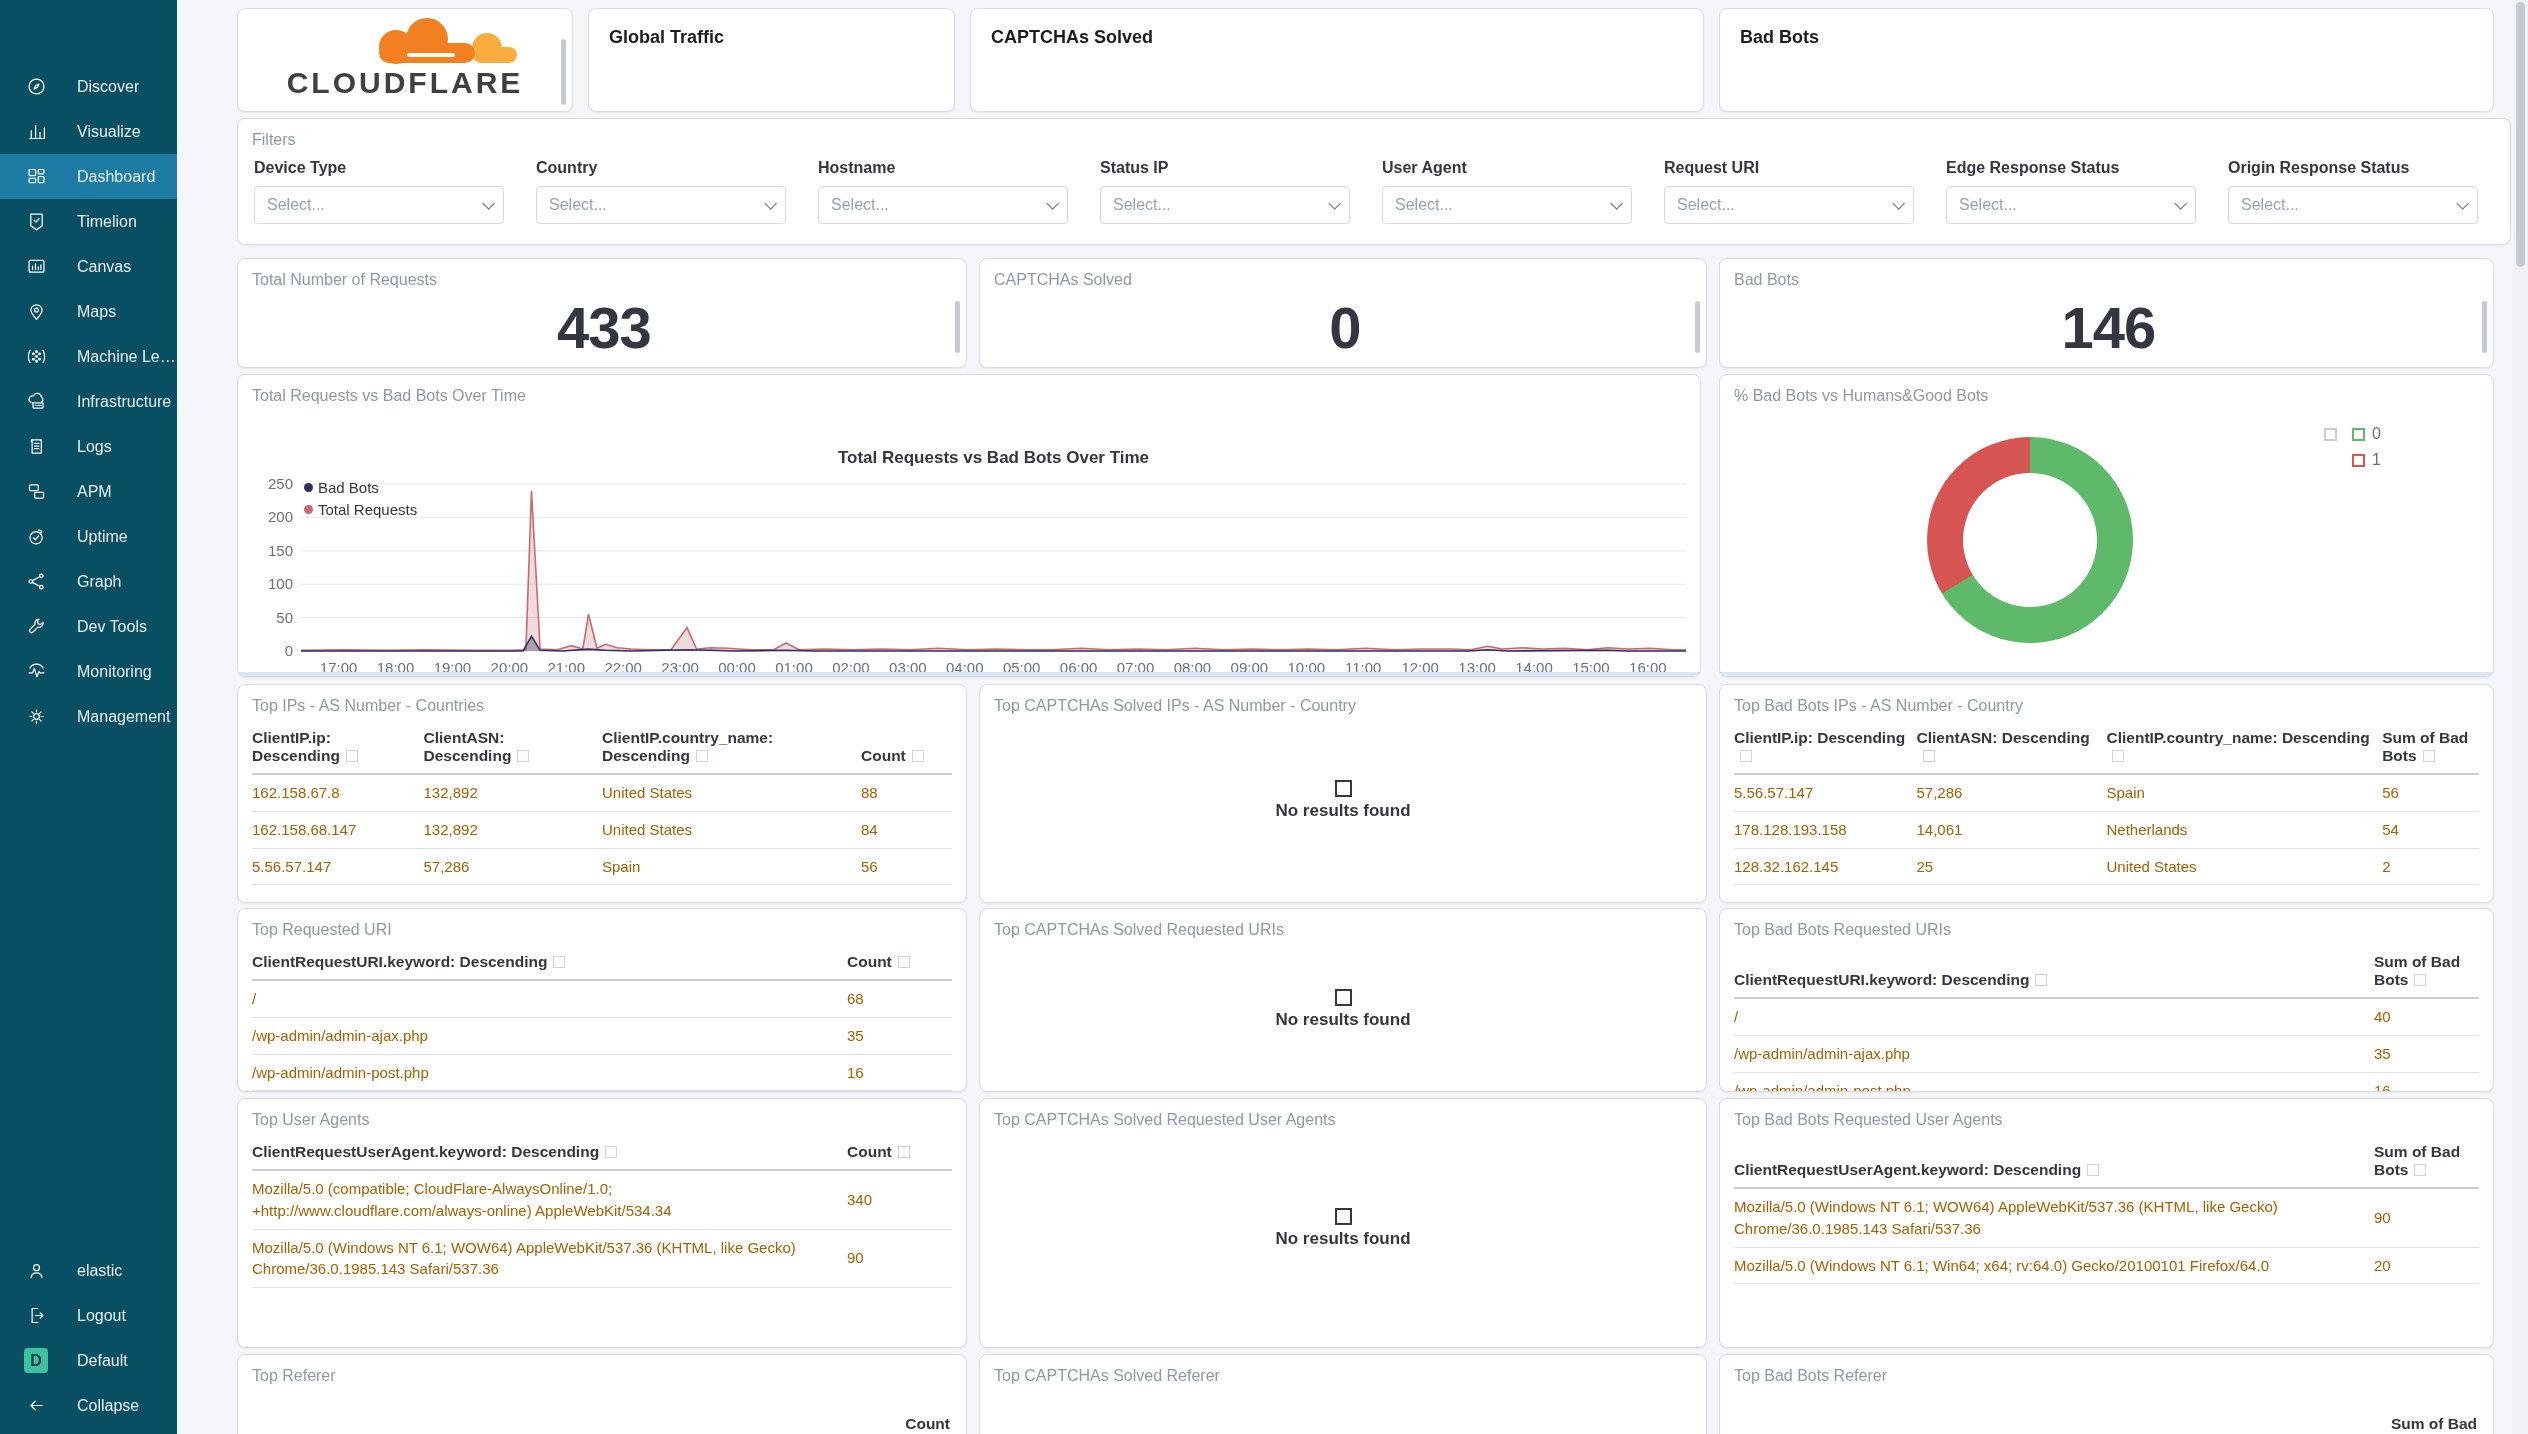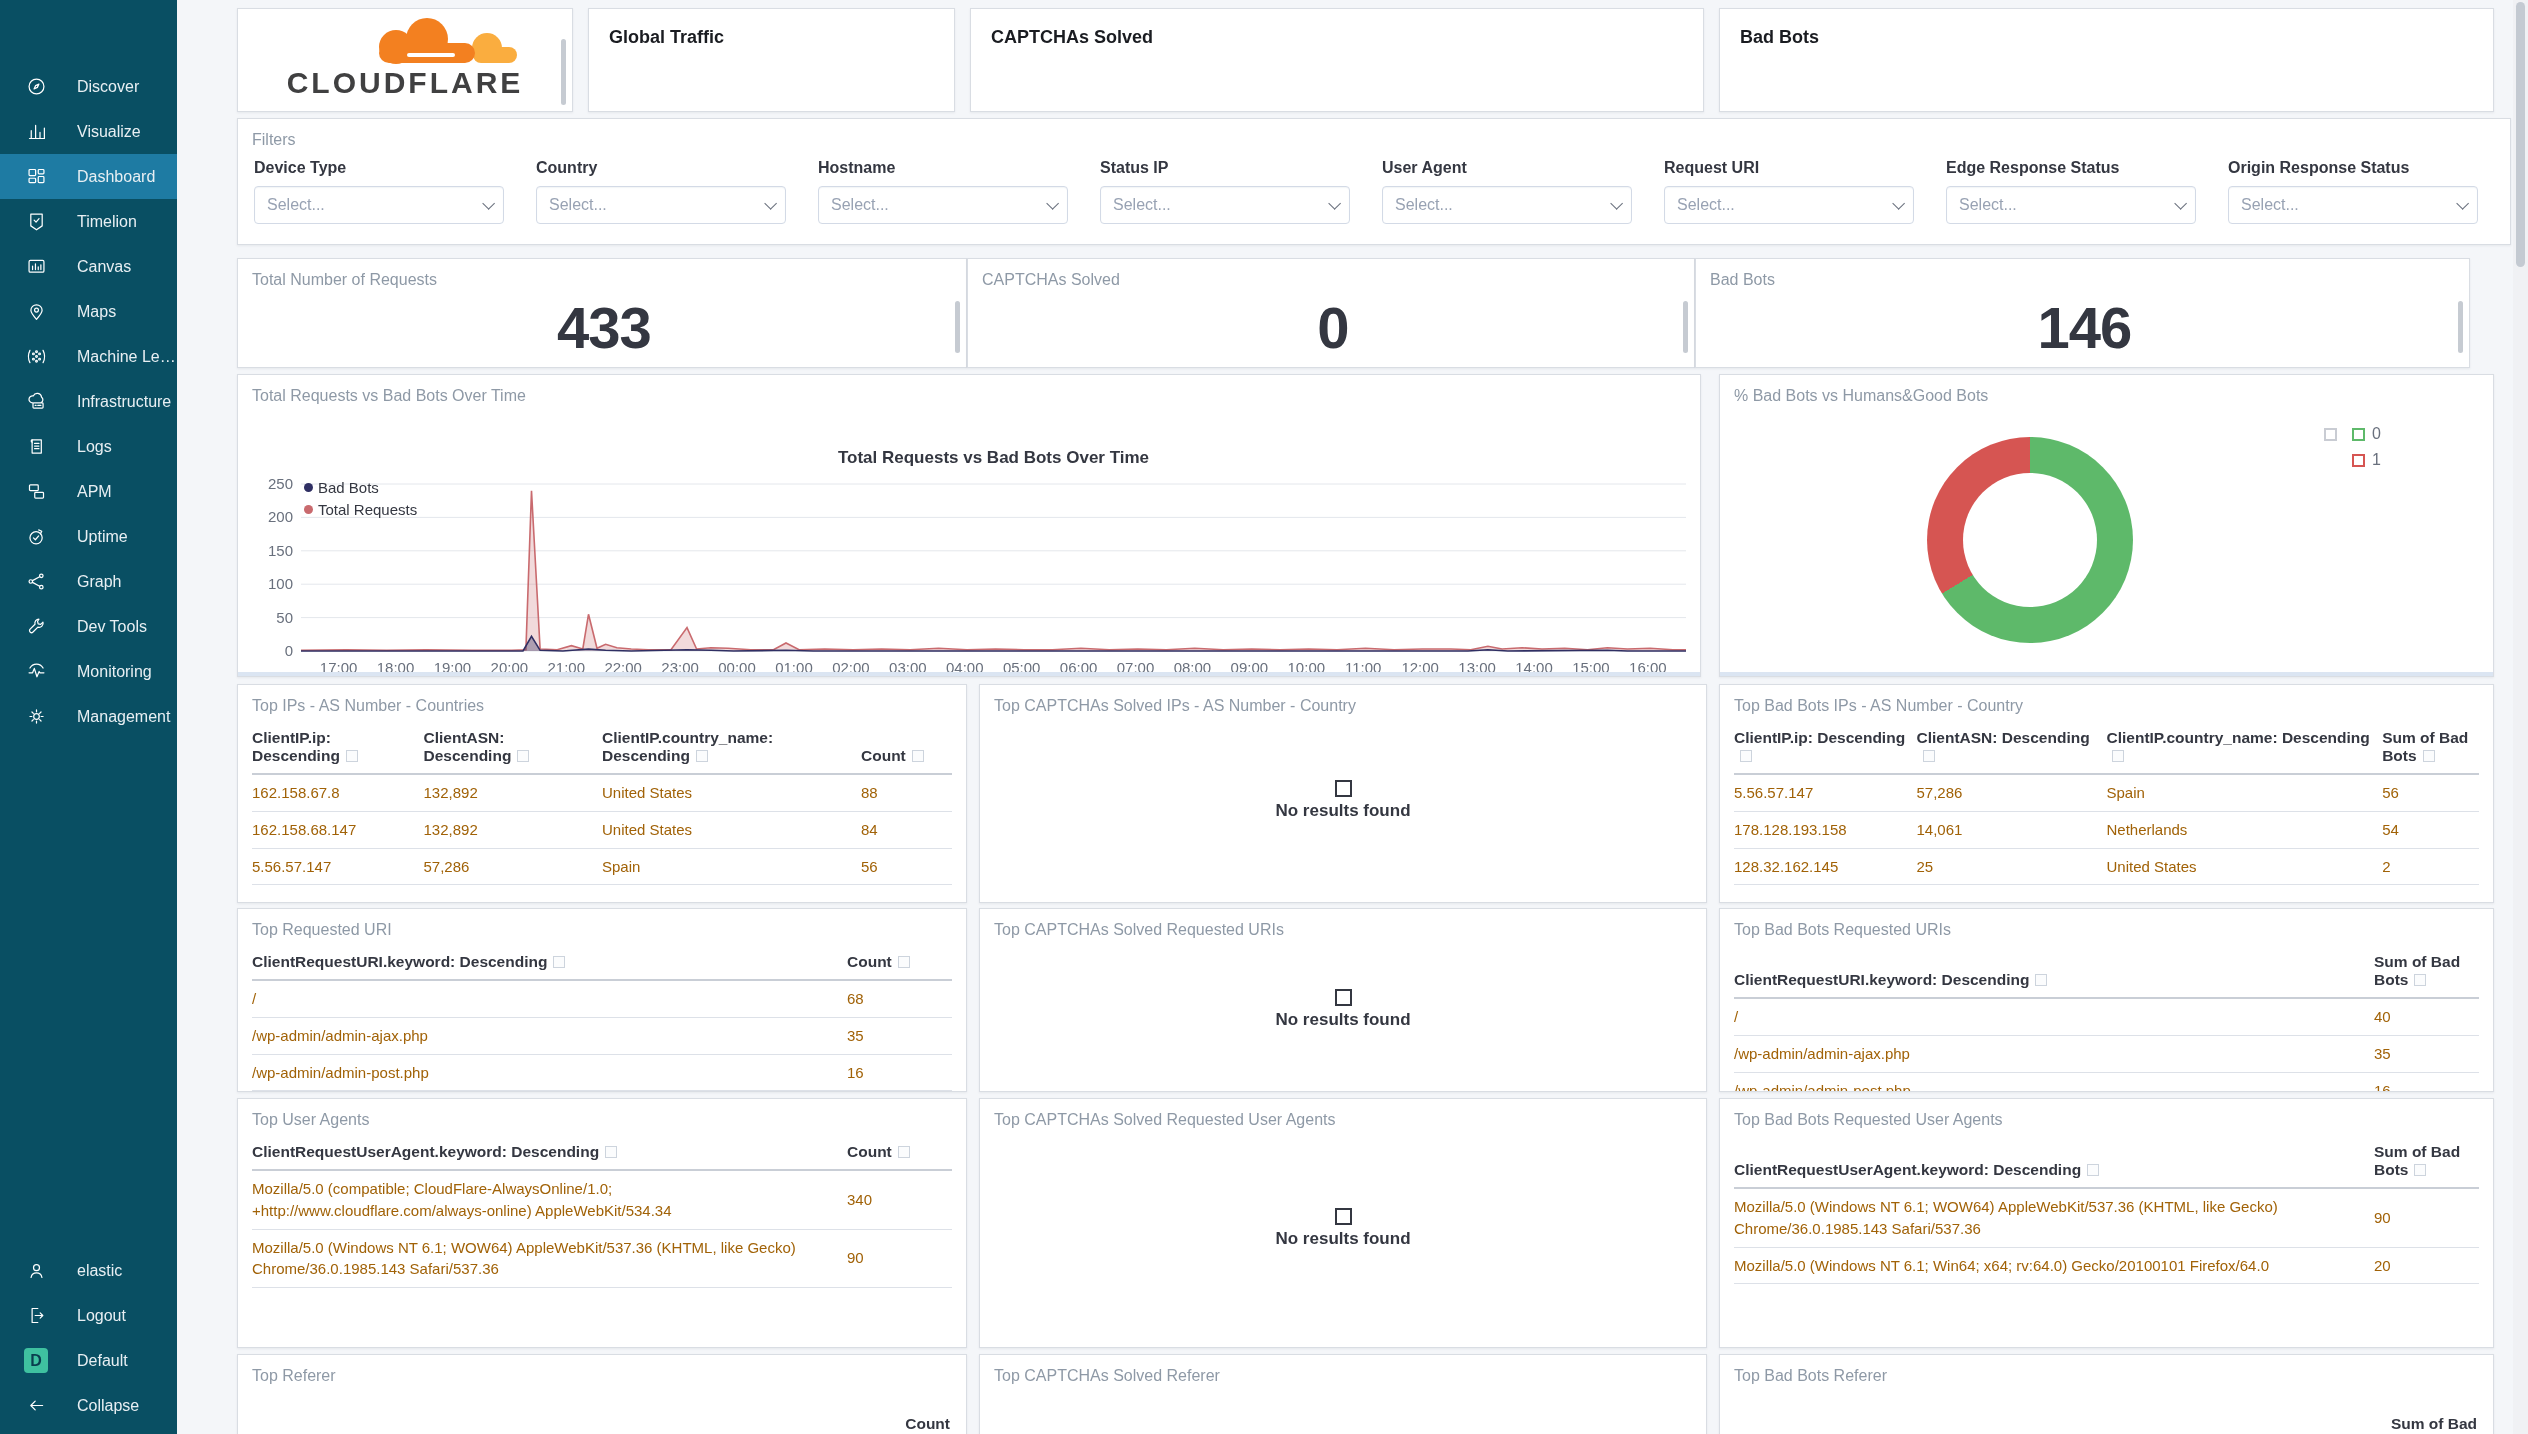--- a/index.html
+++ b/index.html
@@ -16,42 +16,42 @@
   .nav-item .ic svg { width:21px; height:21px; stroke:#fff; fill:none;
     stroke-width:1.4; stroke-linecap:round; stroke-linejoin:round; }
   .nav-spacer { flex:1; }
   .nav-footer { margin-bottom:6px; }
   .space-badge { width:25px; height:25px; border-radius:4px; background:#3fc1a0;
     color:#0a3d4e; font-weight:bold; font-size:16px; display:flex;
     align-items:center; justify-content:center; margin-left:-2px; }
   
   .main { position:absolute; left:177px; top:0; right:0; bottom:0; }
   .row { position:absolute; left:60px; width:2257px; display:grid; }
-  .panel { background:#fff; border:1px solid #d9dde3; border-radius:0;
+  .panel { background:#fff; border:1px solid #d9dde3; border-radius:8px;
     box-shadow:0 1px 2px rgba(63,78,95,.08); position:relative; overflow:hidden; }
   .ptitle { color:#8e99a6; font-size:16px; padding:12px 14px 0 14px; white-space:nowrap;
     overflow:hidden; text-overflow:ellipsis; }
   .vthumb { position:absolute; width:5px; border-radius:3px; background:#c6cbd2; right:6px; }
   
   .row-header { top:8px; height:104px; grid-template-columns:336px 367px 734px 775px; column-gap:15px; }
   .hpanel-title { font-size:18px; font-weight:bold; color:#1a1c21; padding:18px 0 0 20px; }
   .logo-wrap { display:flex; align-items:center; justify-content:center; height:100%; }
   
   .row-filters { top:118px; height:127px; grid-template-columns:1fr; width:2274px; }
   .filter-grid { display:grid; grid-template-columns:repeat(8,250px); column-gap:32px;
     padding:10px 16px 0 16px; }
   .f-label { font-size:16px; font-weight:bold; color:#343741; margin-bottom:9px; }
   .f-select { height:38px; background:#fff; border:1px solid #d3dae6; border-radius:4px;
     display:flex; align-items:center; justify-content:space-between; padding:0 12px;
     box-shadow:inset 0 1px 1px rgba(152,162,179,.12); cursor:pointer; }
   .f-select .ph { color:#98a2b3; font-size:16px; }
   .chev { width:9px; height:9px; border-right:1.6px solid #69707d; border-bottom:1.6px solid #69707d;
     transform:rotate(45deg) translateY(-3px); }
   
-  .row-metrics { top:258px; height:110px; grid-template-columns:730px 728px 775px; column-gap:0; }
+  .row-metrics { top:258px; height:110px; grid-template-columns:730px 728px 775px; column-gap:12px; }
   .metric-value { position:absolute; left:4px; right:0; bottom:6px; text-align:center;
     font-size:58px; font-weight:bold; color:#343741; letter-spacing:-1px; }
   
   .row-charts { top:374px; height:303px; grid-template-columns:1464px 775px; column-gap:18px; }
   .chart-bottom-bar { position:absolute; left:0; right:0; bottom:0; height:4px; background:#dbe5f2; }
   .legend { position:absolute; left:66px; top:101px; }
   .legend-row { display:flex; align-items:center; height:22px; font-size:15px; color:#343741; cursor:pointer; }
   .dot { width:9px; height:9px; border-radius:50%; margin-right:5px; }
   .donut { position:absolute; border-radius:50%; }
   .donut-hole { position:absolute; background:#fff; border-radius:50%; }

